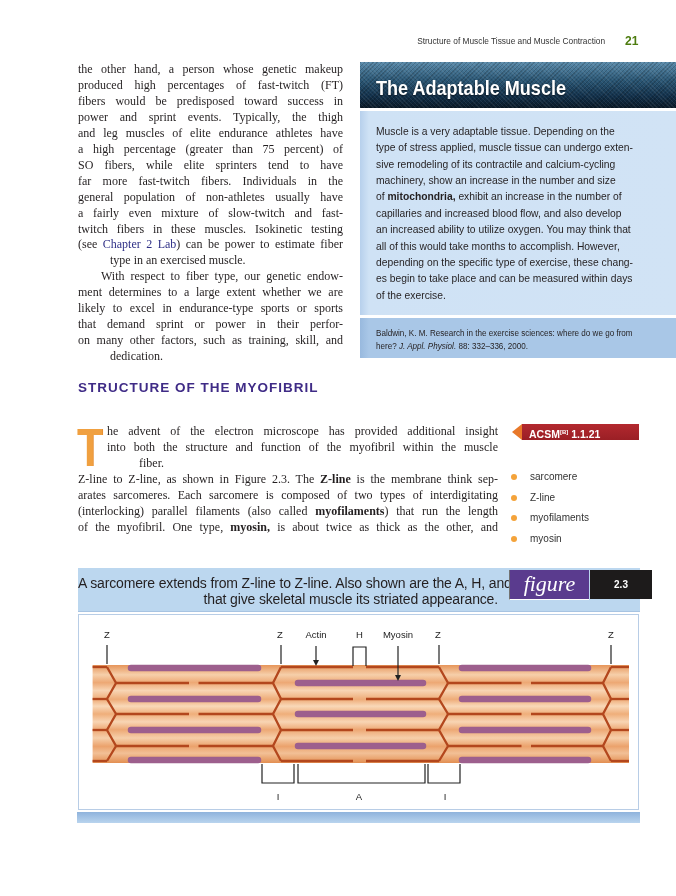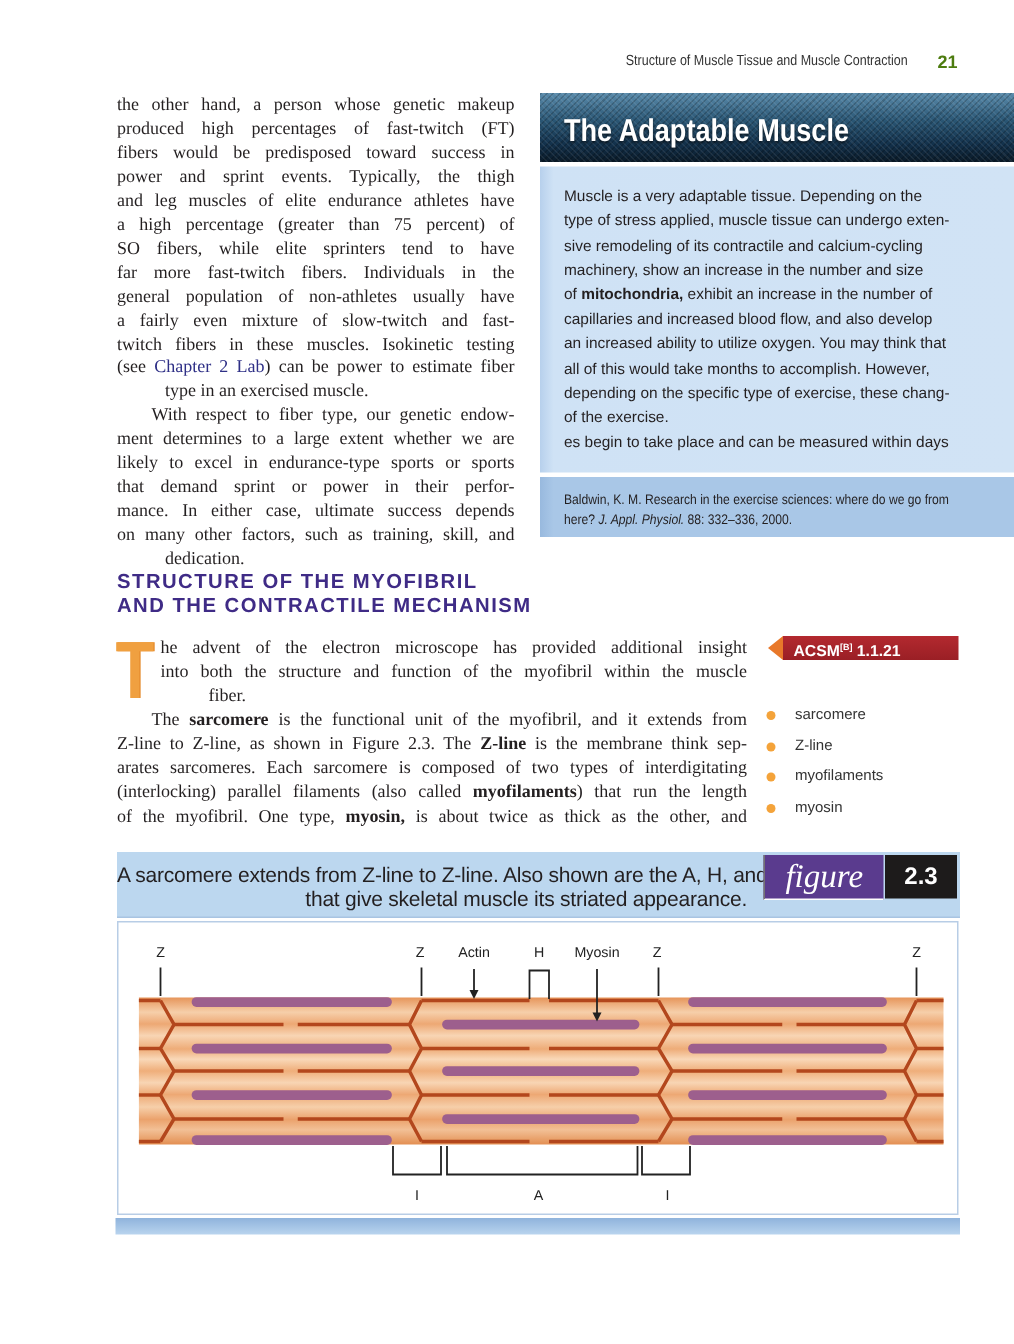--- a/index.html
+++ b/index.html
@@ -42,21 +42,21 @@
   .acsm-tag sup { font-size: 6px; vertical-align: 4px; }
 
   
   .term { position: absolute; left: 530px; font-family: "Liberation Sans", sans-serif; font-size: 10px; line-height: 12px; color: #333; white-space: nowrap; }
   .dot { position: absolute; left: 511px; width: 6px; height: 6px; border-radius: 50%; background: #f4a33a; }
 
   
   .fig-band { position: absolute; left: 78px; top: 568px; width: 562px; height: 44px; background: #bcd7ef; border-bottom: 1px solid #a8c4e2; box-sizing: border-box; }
   .fig-caption { position: absolute; left: 78px; top: 574.5px; width: 420px; text-align: right; font-family: "Liberation Sans", sans-serif; font-size: 14px; letter-spacing: -0.15px; line-height: 16px; color: #231f20; white-space: nowrap; }
   .fig-word { position: absolute; left: 509px; top: 570px; width: 79px; height: 29px; background: #5a3b8e; border-left: 1px solid #737373; border-bottom: 1px solid #ffffff; color: #ffffff; font-family: "Liberation Serif", serif; font-style: italic; font-size: 22px; line-height: 27px; text-align: center; }
-  .fig-num { position: absolute; left: 590px; top: 570px; width: 48px; height: 29px; background: #1d1b1b; color: #ffffff; font-family: "Liberation Sans", sans-serif; font-weight: bold; font-size: 16px; line-height: 29px; text-align: center; }
+  .fig-num { position: absolute; left: 590px; top: 570px; width: 62px; height: 29px; background: #1d1b1b; color: #ffffff; font-family: "Liberation Sans", sans-serif; font-weight: bold; font-size: 10px; line-height: 29px; text-align: center; }
   .fig-box { position: absolute; left: 78px; top: 614px; width: 561px; height: 196px; border: 1px solid #b8cde6; box-sizing: border-box; background: #ffffff; }
   .fig-svg { position: absolute; left: 78px; top: 614px; }
   .fig-bottom { position: absolute; left: 77px; top: 812px; width: 563px; height: 11px; background: linear-gradient(180deg, #8fb3dc, #b9d4ee); }
   .lbl { font-family: "Liberation Sans", sans-serif; font-size: 9.5px; fill: #222; }
 </style>
 </head>
 <body>
 
 <div class="page">
 
@@ -77,63 +77,60 @@
       <span class="jl">a fairly even mixture of slow-twitch and fast-</span>
       <span class="jl">twitch fibers in these muscles. Isokinetic testing</span>
       <span class="jl"><span>(see </span><span class="link">Chapter 2 Lab</span><span>) can be power to estimate fiber</span></span>
       <span class="ll">type in an exercised muscle.</span>
     </div>
     <div>
       <span class="jl indent">With respect to fiber type, our genetic endow-</span>
       <span class="jl">ment determines to a large extent whether we are</span>
       <span class="jl">likely to excel in endurance-type sports or sports</span>
       <span class="jl">that demand sprint or power in their perfor-</span>
-      <span class="jl">mance. In either case, ultimate success depends</span>
       <span class="jl">on many other factors, such as training, skill, and</span>
       <span class="ll">dedication.</span>
     </div>
   </div>
 
   <div class="box-header"></div>
   <div class="box-title">The Adaptable Muscle</div>
   <div class="box-body"></div>
   <div class="box-text">
     <div>Muscle is a very adaptable tissue. Depending on the</div>
     <div>type of stress applied, muscle tissue can undergo exten-</div>
     <div>sive remodeling of its contractile and calcium-cycling</div>
     <div>machinery, show an increase in the number and size</div>
     <div><span>of </span><span class="b">mitochondria,</span><span> exhibit an increase in the number of</span></div>
     <div>capillaries and increased blood flow, and also develop</div>
     <div>an increased ability to utilize oxygen. You may think that</div>
     <div>all of this would take months to accomplish. However,</div>
     <div>depending on the specific type of exercise, these chang-</div>
+    <div>es begin to take place and can be measured within days</div>
     <div>of the exercise.</div>
-    <div>es begin to take place and can be measured within days</div>
   </div>
   <div class="box-citation"></div>
   <div class="cite-text">
     <div>Baldwin, K. M. Research in the exercise sciences: where do we go from</div>
     <div><span>here? </span><span class="it">J. Appl. Physiol.</span><span> 88: 332–336, 2000.</span></div>
   </div>
 
   <div class="section-heading">
     <div>STRUCTURE OF THE MYOFIBRIL</div>
-    <div>AND THE CONTRACTILE MECHANISM</div>
   </div>
 
   <div class="drop-cap">T</div>
 
   <div class="serif-block" style="left:78px; top:422.9px; width:420px; line-height:16.1px;">
     <div style="padding-left:29px;">
       <span class="jl">he advent of the electron microscope has provided additional insight</span>
       <span class="jl">into both the structure and function of the myofibril within the muscle</span>
       <span class="ll">fiber.</span>
     </div>
     <div>
-      <span class="jl indent"><span>The </span><span class="b">sarcomere</span><span> is the functional unit of the myofibril, and it extends from</span></span>
       <span class="jl"><span>Z-line to Z-line, as shown in Figure 2.3. The </span><span class="b">Z-line</span><span> is the membrane think sep-</span></span>
       <span class="jl">arates sarcomeres. Each sarcomere is composed of two types of interdigitating</span>
       <span class="jl"><span>(interlocking) parallel filaments (also called </span><span class="b">myofilaments</span><span>) that run the length</span></span>
       <span class="jl"><span>of the myofibril. One type, </span><span class="b">myosin,</span><span> is about twice as thick as the other, and</span></span>
     </div>
   </div>
 
   <div class="acsm-arrow"></div>
   <div class="acsm-tag"><span>ACSM</span><sup>[B]</sup> <span>1.1.21</span></div>
 

